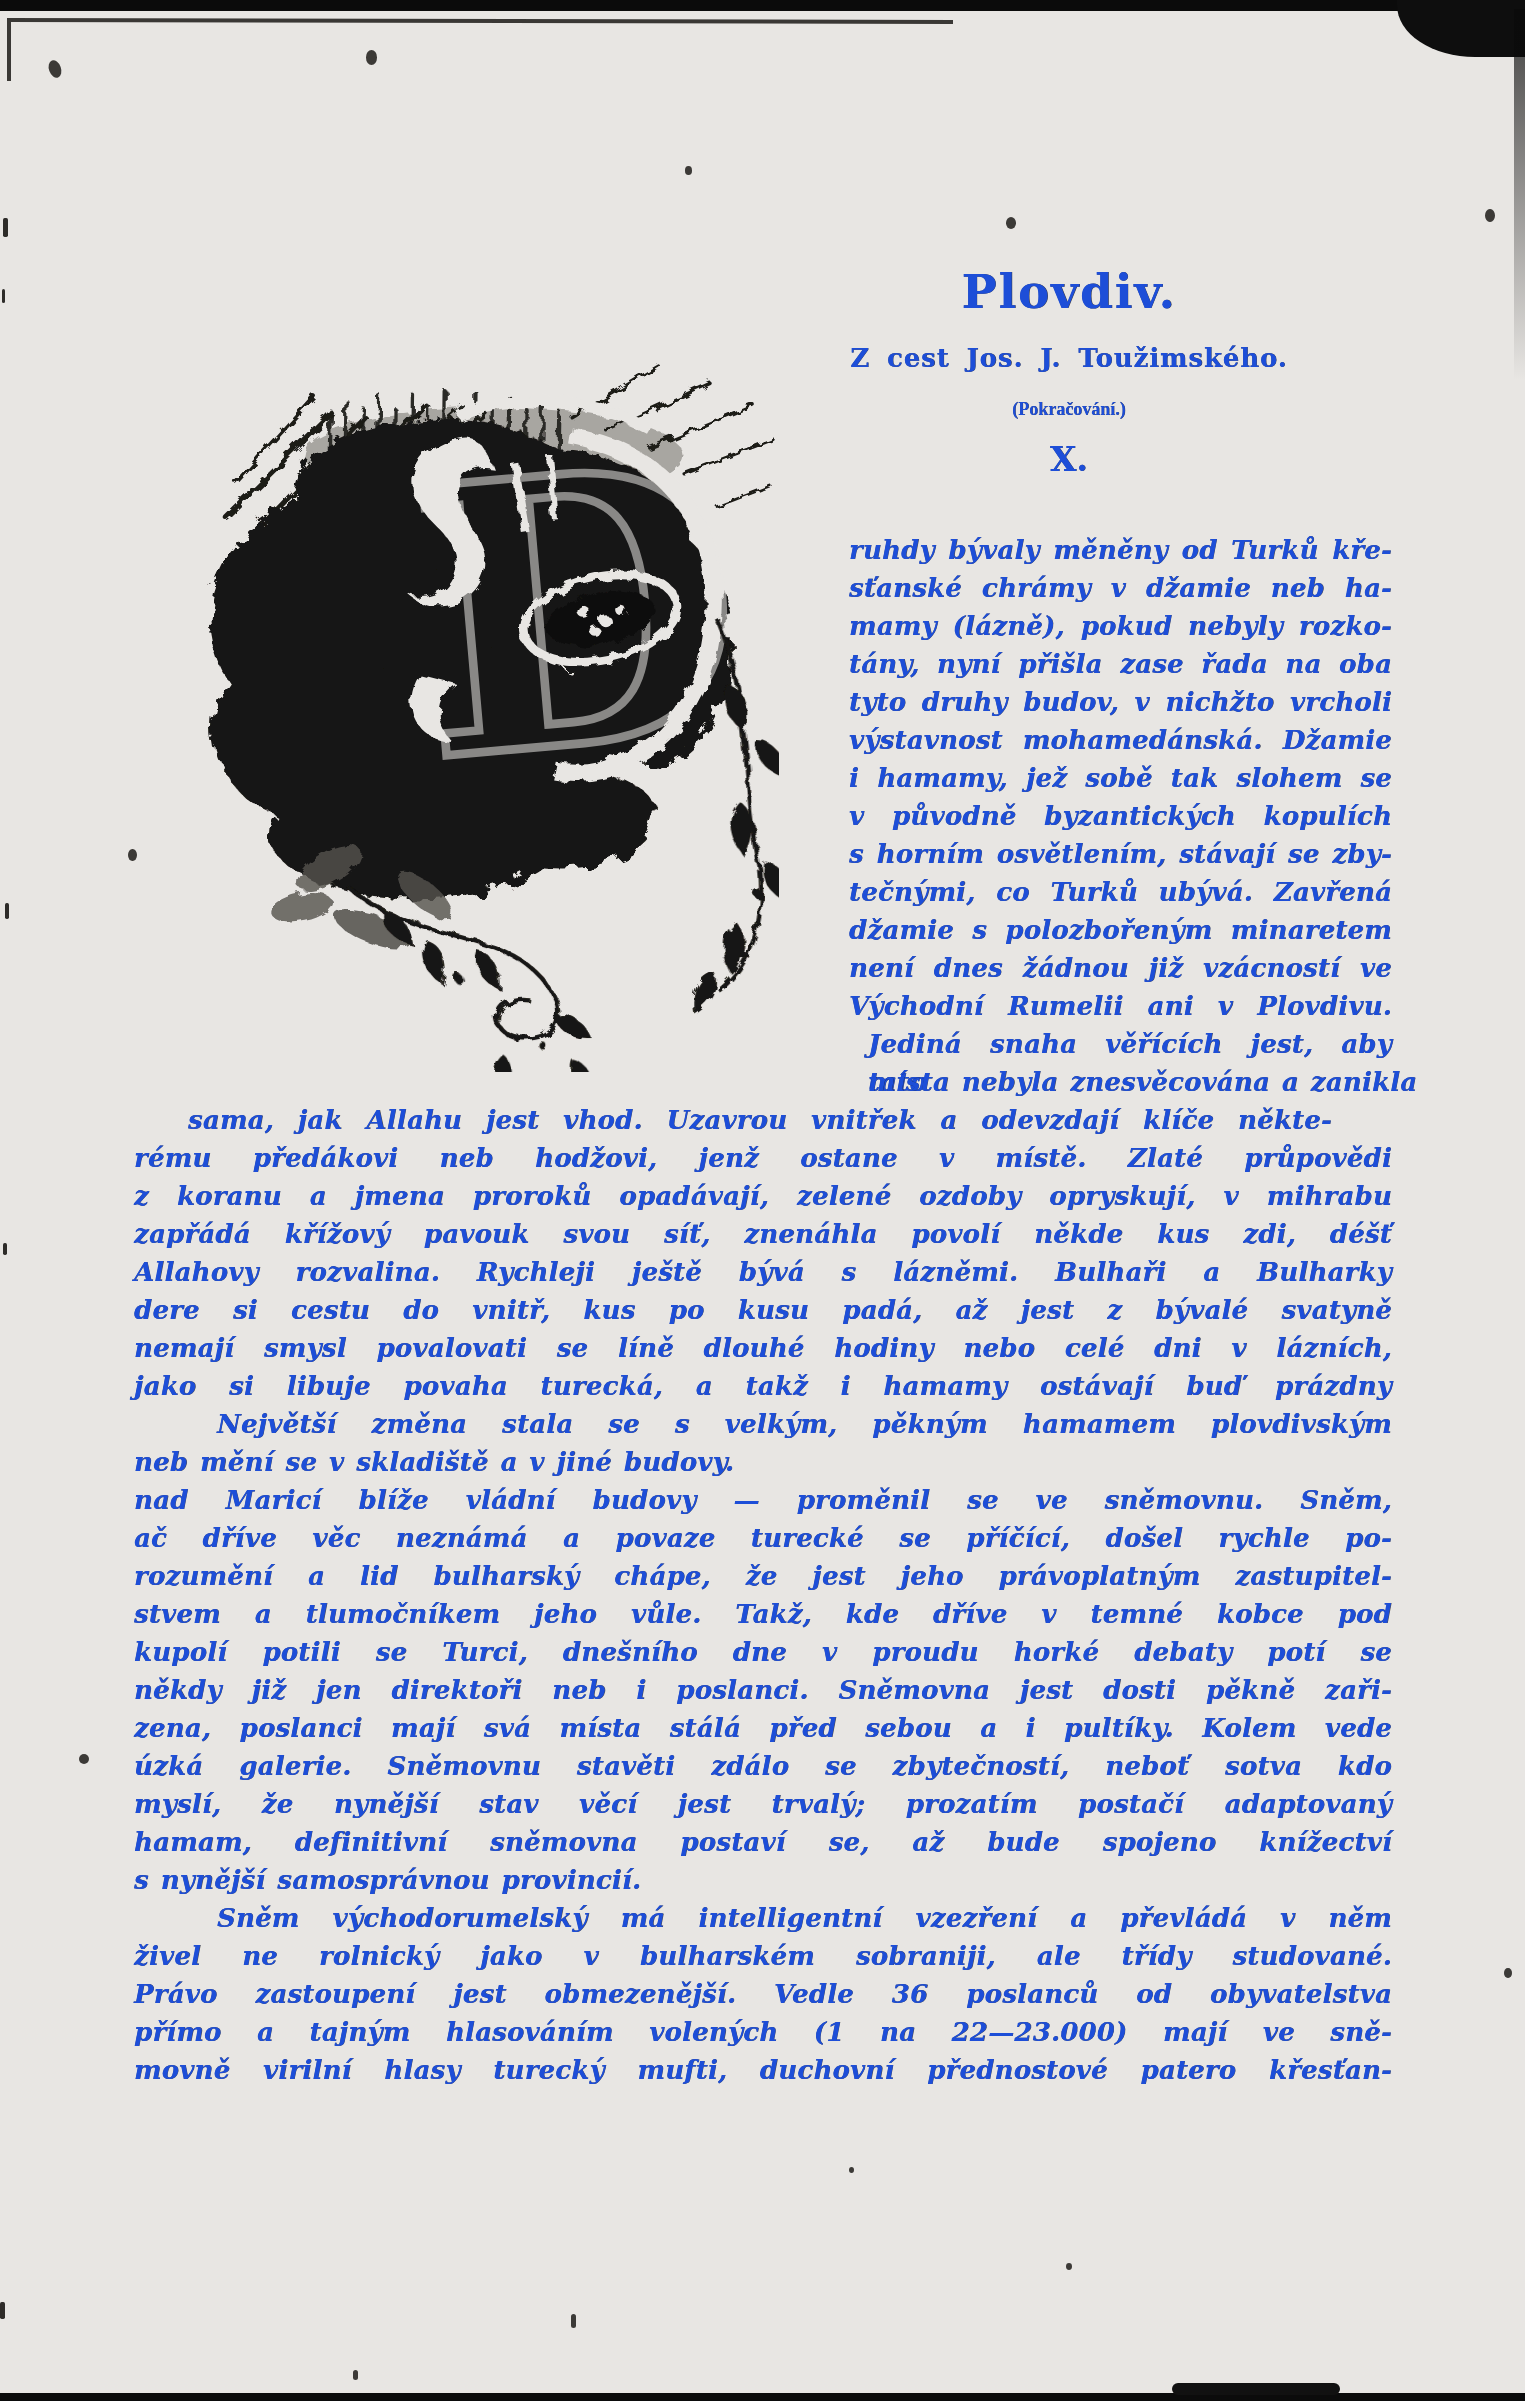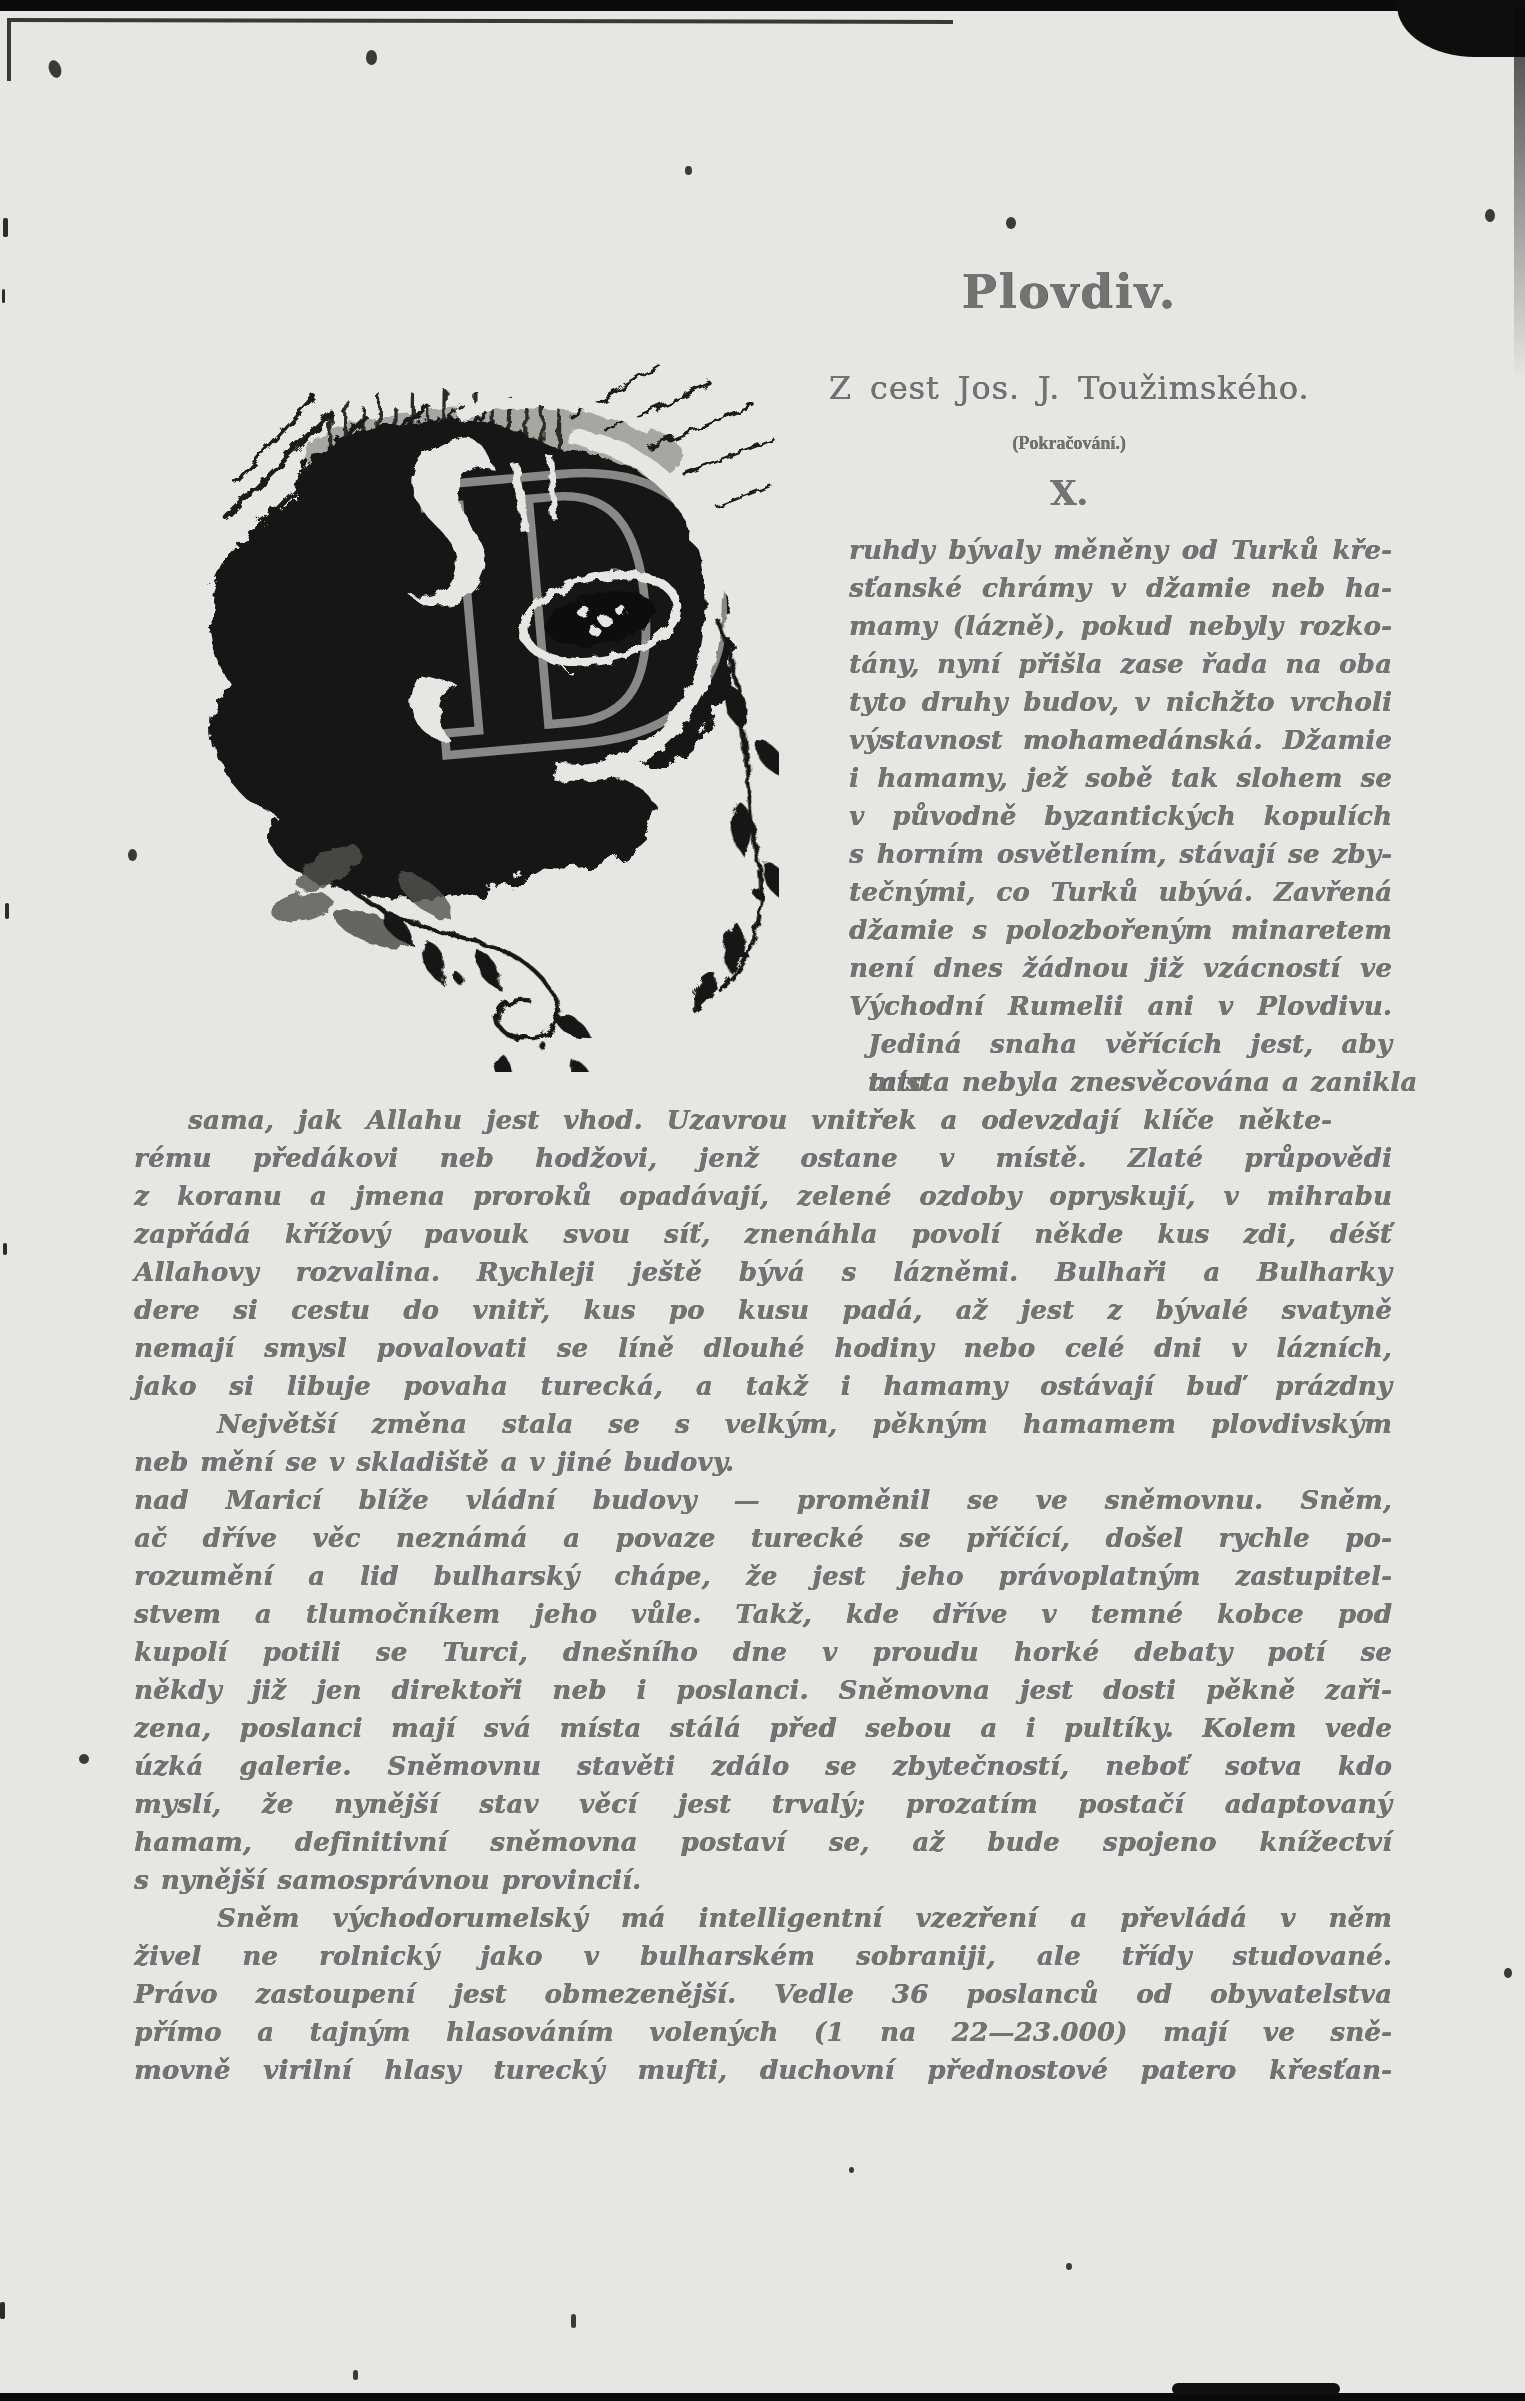--- a/index.html
+++ b/index.html
@@ -3,38 +3,38 @@
 <meta charset="utf-8">
 <style>
   html,body{margin:0;padding:0;}
   body{background:#d8d6d2;font-family:"DejaVu Serif", serif;}
   #page{
     position:relative;
     width:1526px;height:2401px;
     margin:0 auto;
     background:#e8e6e3;
     overflow:hidden;
-    color:#737373;
+    color:#1d4ed8;
   }
   
   .top-band{position:absolute;left:0;top:0;width:1526px;height:11.2px;background:#0b0b0b;}
   .top-corner{position:absolute;right:0;top:0;width:129px;height:57px;background:#0e0e0e;border-bottom-left-radius:78px 52px;}
   .right-edge{position:absolute;right:0;top:8.6px;width:12px;height:371px;background:linear-gradient(to bottom,rgba(10,10,10,.75),rgba(10,10,10,0));}
   .top-rule{position:absolute;left:6.9px;top:19px;width:946px;height:4.3px;background:#3a3835;transform:rotate(.12deg);}
   .top-rule-tick{position:absolute;left:6.9px;top:19px;width:4.3px;height:62px;background:#3a3835;}
   .bottom-band{position:absolute;left:0;top:2393px;width:1526px;height:8.6px;background:#0b0b0b;}
   .bottom-blob{position:absolute;left:1172px;top:2383px;width:168px;height:12px;background:#111;border-radius:6px;}
   .speck{position:absolute;background:#3c3a37;border-radius:50%;}
   .tick{position:absolute;background:#2e2c29;border-radius:1.7px;}
 
   
   .header{position:absolute;left:758px;top:264px;width:622px;text-align:center;}
   .title{font-size:47px;font-weight:bold;letter-spacing:1.7px;
          text-shadow:0.4px 0.4px 0.5px rgba(20,18,16,.8);}
-  .byline{margin-top:50px;font-size:32px;font-weight:normal;letter-spacing:0.9px;word-spacing:6.9px;
+  .byline{margin-top:24px;font-size:26px;font-weight:bold;letter-spacing:0.9px;word-spacing:6.9px;
           text-shadow:0.3px 0.3px 0.4px rgba(20,18,16,.8);}
   .continuation{margin-top:26px;font-size:18px;font-weight:bold;
           text-shadow:0.3px 0.3px 0.3px rgba(20,18,16,.8);font-family:Liberation Serif, serif;}
   .chapter{margin-top:19px;font-size:34px;font-weight:bold;
           text-shadow:0.3px 0.3px 0.4px rgba(20,18,16,.8);}
 
   
   .body-text{position:absolute;left:134px;top:531px;width:1258px;
              font-size:26px;font-weight:bold;word-spacing:2.6px;letter-spacing:0.2px;
              text-shadow:0.3px 0.3px 0.4px rgba(25,23,20,.75);font-style:italic;}

